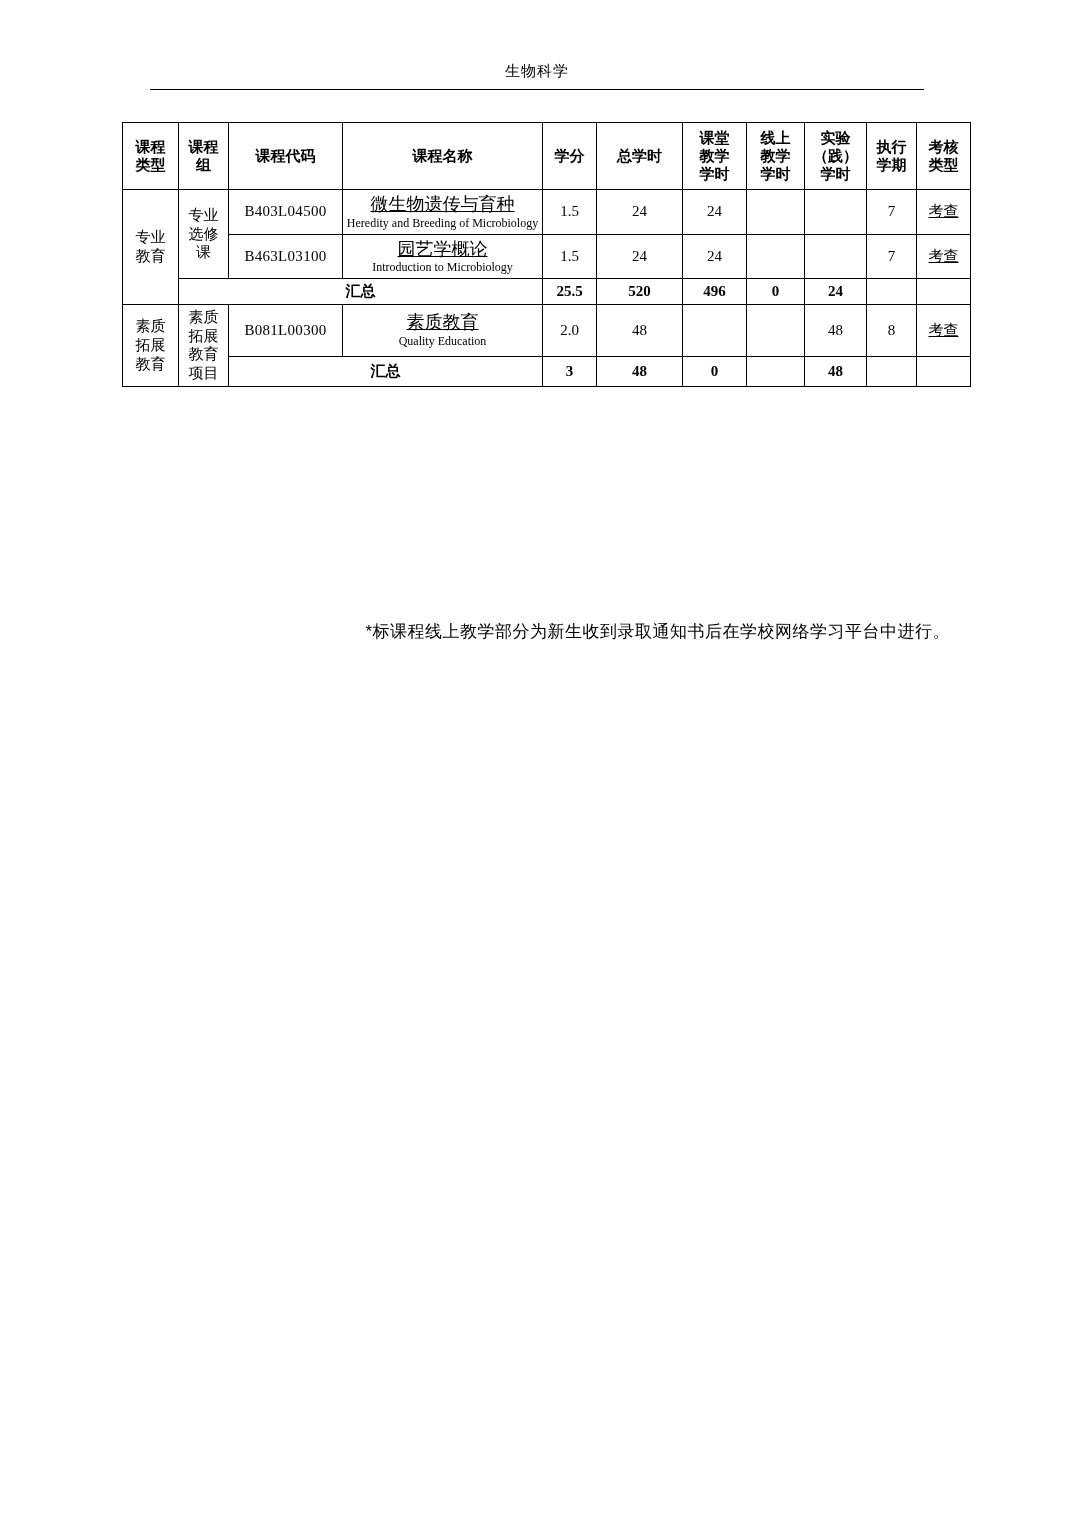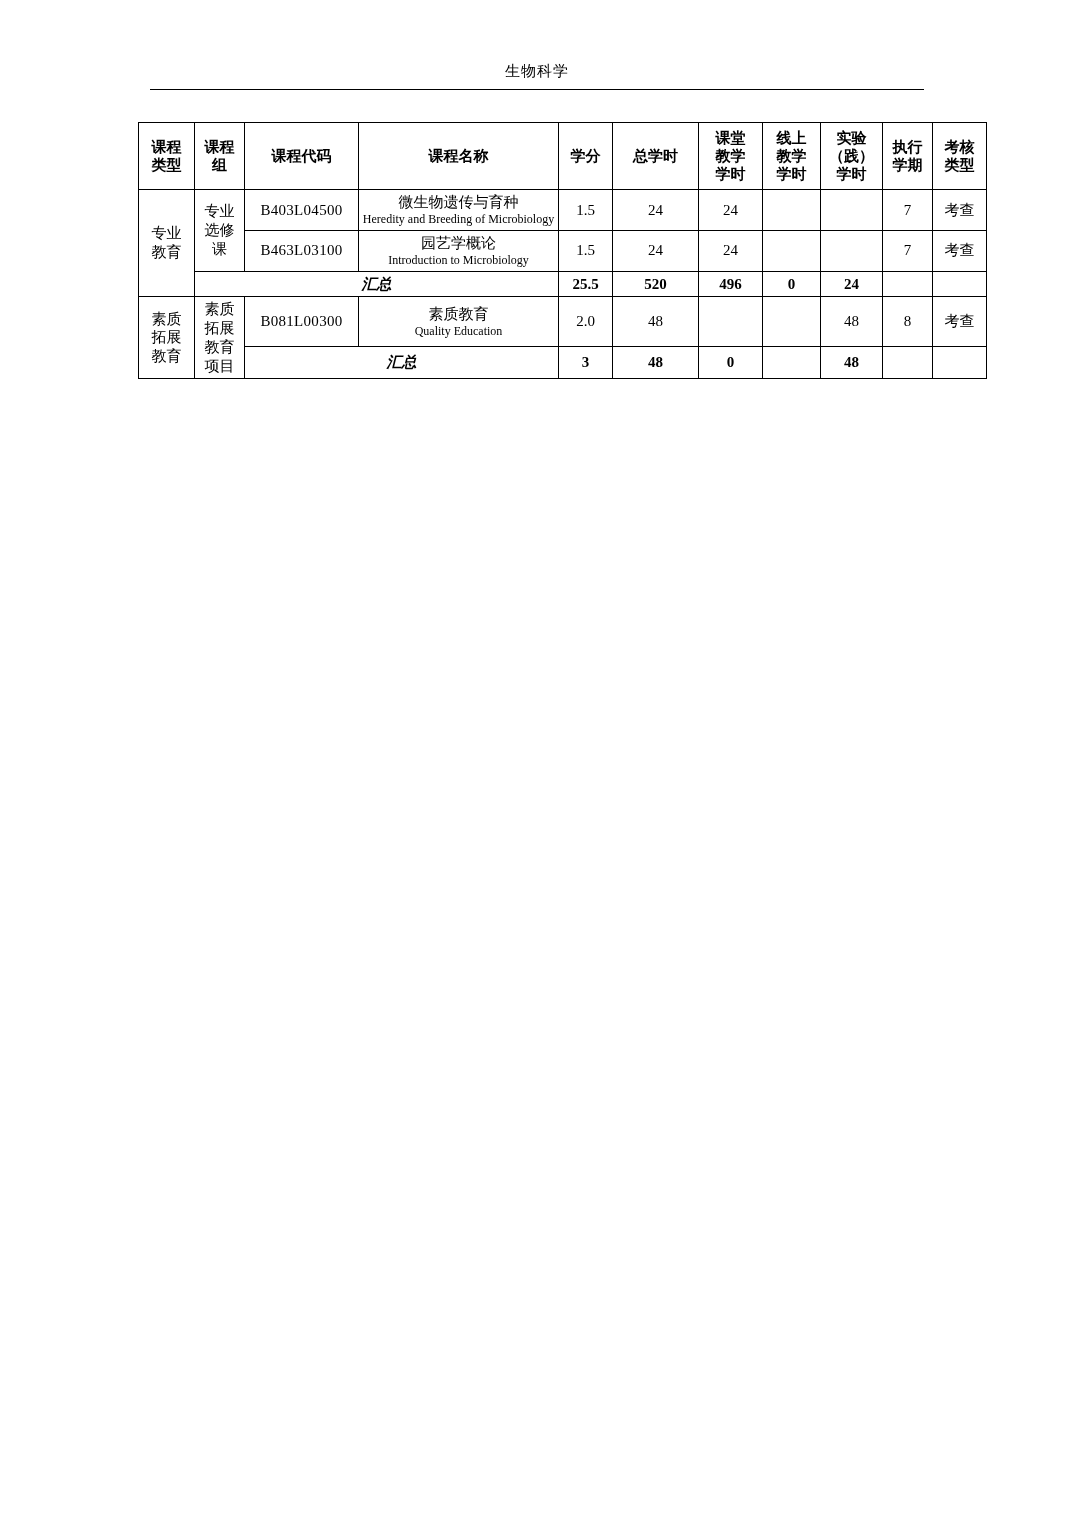--- a/index.html
+++ b/index.html
@@ -35,69 +35,69 @@
   .table-wrap {
     position: absolute;
     top: 122px;
     left: 122px;
     width: 828px;
   }
   table.course {
     border-collapse: collapse;
     width: 828px;
     table-layout: fixed;
-    margin-left: 16px;
   }
   table.course td, table.course th {
     border: 1px solid #000;
     text-align: center;
     vertical-align: middle;
     font-size: 15px;
     font-family: "Liberation Serif", "DejaVu Serif", serif;
     padding: 3px 2px;
     line-height: 1.25;
   }
   table.course th {
     font-weight: bold;
     font-family: "Liberation Sans", "DejaVu Sans", sans-serif;
     font-size: 15px;
     line-height: 1.2;
     padding: 6px 2px;
   }
   .cn {
     font-family: "Liberation Sans", "DejaVu Sans", sans-serif;
+    text-decoration: underline;
   }
   .vertical {
     font-family: "Liberation Sans", "DejaVu Sans", sans-serif;
     font-size: 15px;
     line-height: 1.3;
   }
   .code-cell {
     font-family: "Liberation Serif", "DejaVu Serif", serif;
     font-size: 16px;
     letter-spacing: 0.3px;
   }
   .name-cn {
     font-family: "Liberation Sans", "DejaVu Sans", sans-serif;
-    font-size: 15px;
+    font-size: 18px;
     display: block;
+    text-decoration: underline;
   }
   .name-en {
     font-family: "Liberation Serif", "DejaVu Serif", serif;
     font-size: 12px;
     display: block;
   }
   .sum-row td {
     font-weight: bold;
   }
   .sum-label {
     font-family: "Liberation Sans", "DejaVu Sans", sans-serif;
     font-weight: bold;
     font-size: 16px;
-    font-style: italic;
   }
   .num {
     font-size: 16px;
   }
   .footnote {
     position: absolute;
     top: 620px;
     left: 122px;
     width: 828px;
     font-size: 17px;
@@ -263,14 +263,15 @@
           <td class="num">0</td>
           <td class="num"></td>
           <td class="num">48</td>
           <td></td>
           <td></td>
         </tr>
       </tbody>
     </table>
   </div>
 
+  <div class="footnote">*标课程线上教学部分为新生收到录取通知书后在学校网络学习平台中进行。</div>
 
 </div>
 
 </body></html>

